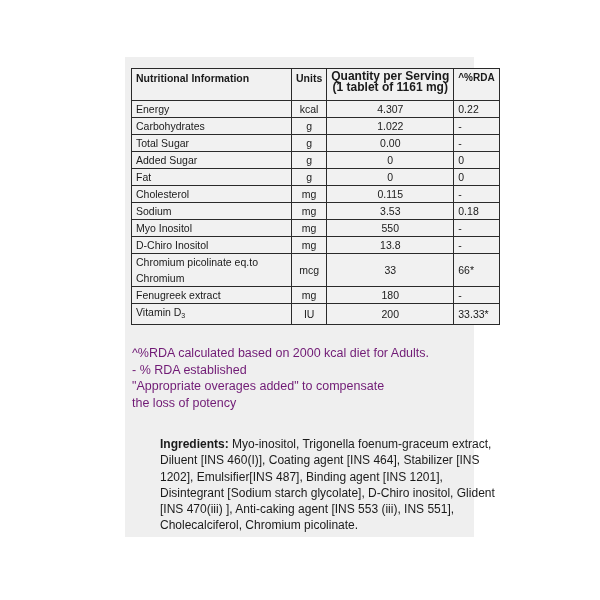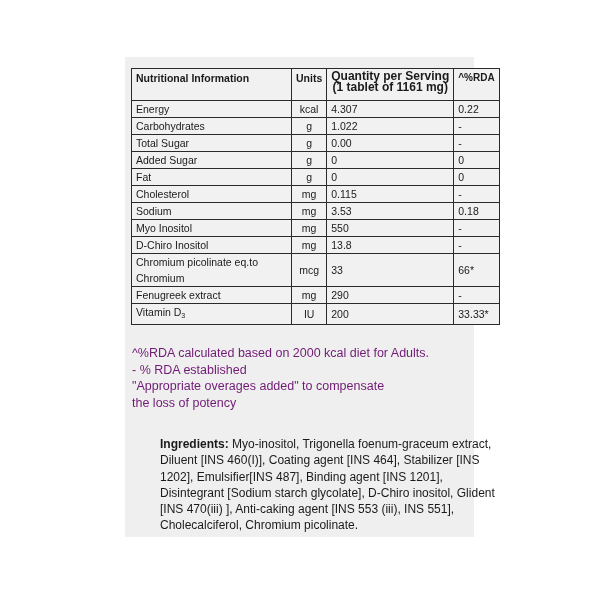--- a/index.html
+++ b/index.html
@@ -20,21 +20,21 @@
       border: 1.3px solid #2a2a2a; padding: 0 4px; height: 16px; line-height: 16px;
       vertical-align: middle; white-space: nowrap;
     }
     table.nut th { font-weight: bold; height: 29px; vertical-align: top; padding-top: 2px; line-height: 14px; }
     table.nut th.c1 { text-align: left; font-size: 10.5px; }
     table.nut th.c2 { text-align: center; font-size: 10.5px; }
     table.nut th.c3 { text-align: center; font-size: 12px; line-height: 11px; }
     table.nut th.c4 { text-align: left; font-size: 10px; }
     .c1 { width: 151px; text-align: left; }
     .c2 { width: 26px; text-align: center; }
-    .c3 { width: 76px; text-align: left; }
+    .c3 { width: 76px; text-align: center; }
     .c4 { width: 32px; text-align: left; }
     td.tall { height: 33px; vertical-align: top; line-height: 16px; }
     td.tall.c1 { white-space: normal; }
     sub { font-size: 7px; vertical-align: -2px; }
     .notes {
       position: absolute; left: 132px; top: 345px; width: 330px;
       font-size: 12.5px; line-height: 16.5px; color: #701a75;
     }
     .notes div { white-space: nowrap; }
     .ingredients {
@@ -112,21 +112,21 @@
   </tr>
   <tr>
     <td class="c1 tall">Chromium picolinate eq.to Chromium</td>
     <td class="c2 tall">mcg</td>
     <td class="c3 tall">33</td>
     <td class="c4 tall">66*</td>
   </tr>
   <tr>
     <td class="c1">Fenugreek extract</td>
     <td class="c2">mg</td>
-    <td class="c3">290</td>
+    <td class="c3">180</td>
     <td class="c4">-</td>
   </tr>
   <tr>
     <td class="c1"><span>Vitamin D</span><sub>3</sub></td>
     <td class="c2">IU</td>
     <td class="c3">200</td>
     <td class="c4">33.33*</td>
   </tr>
 </tbody>
   </table>

